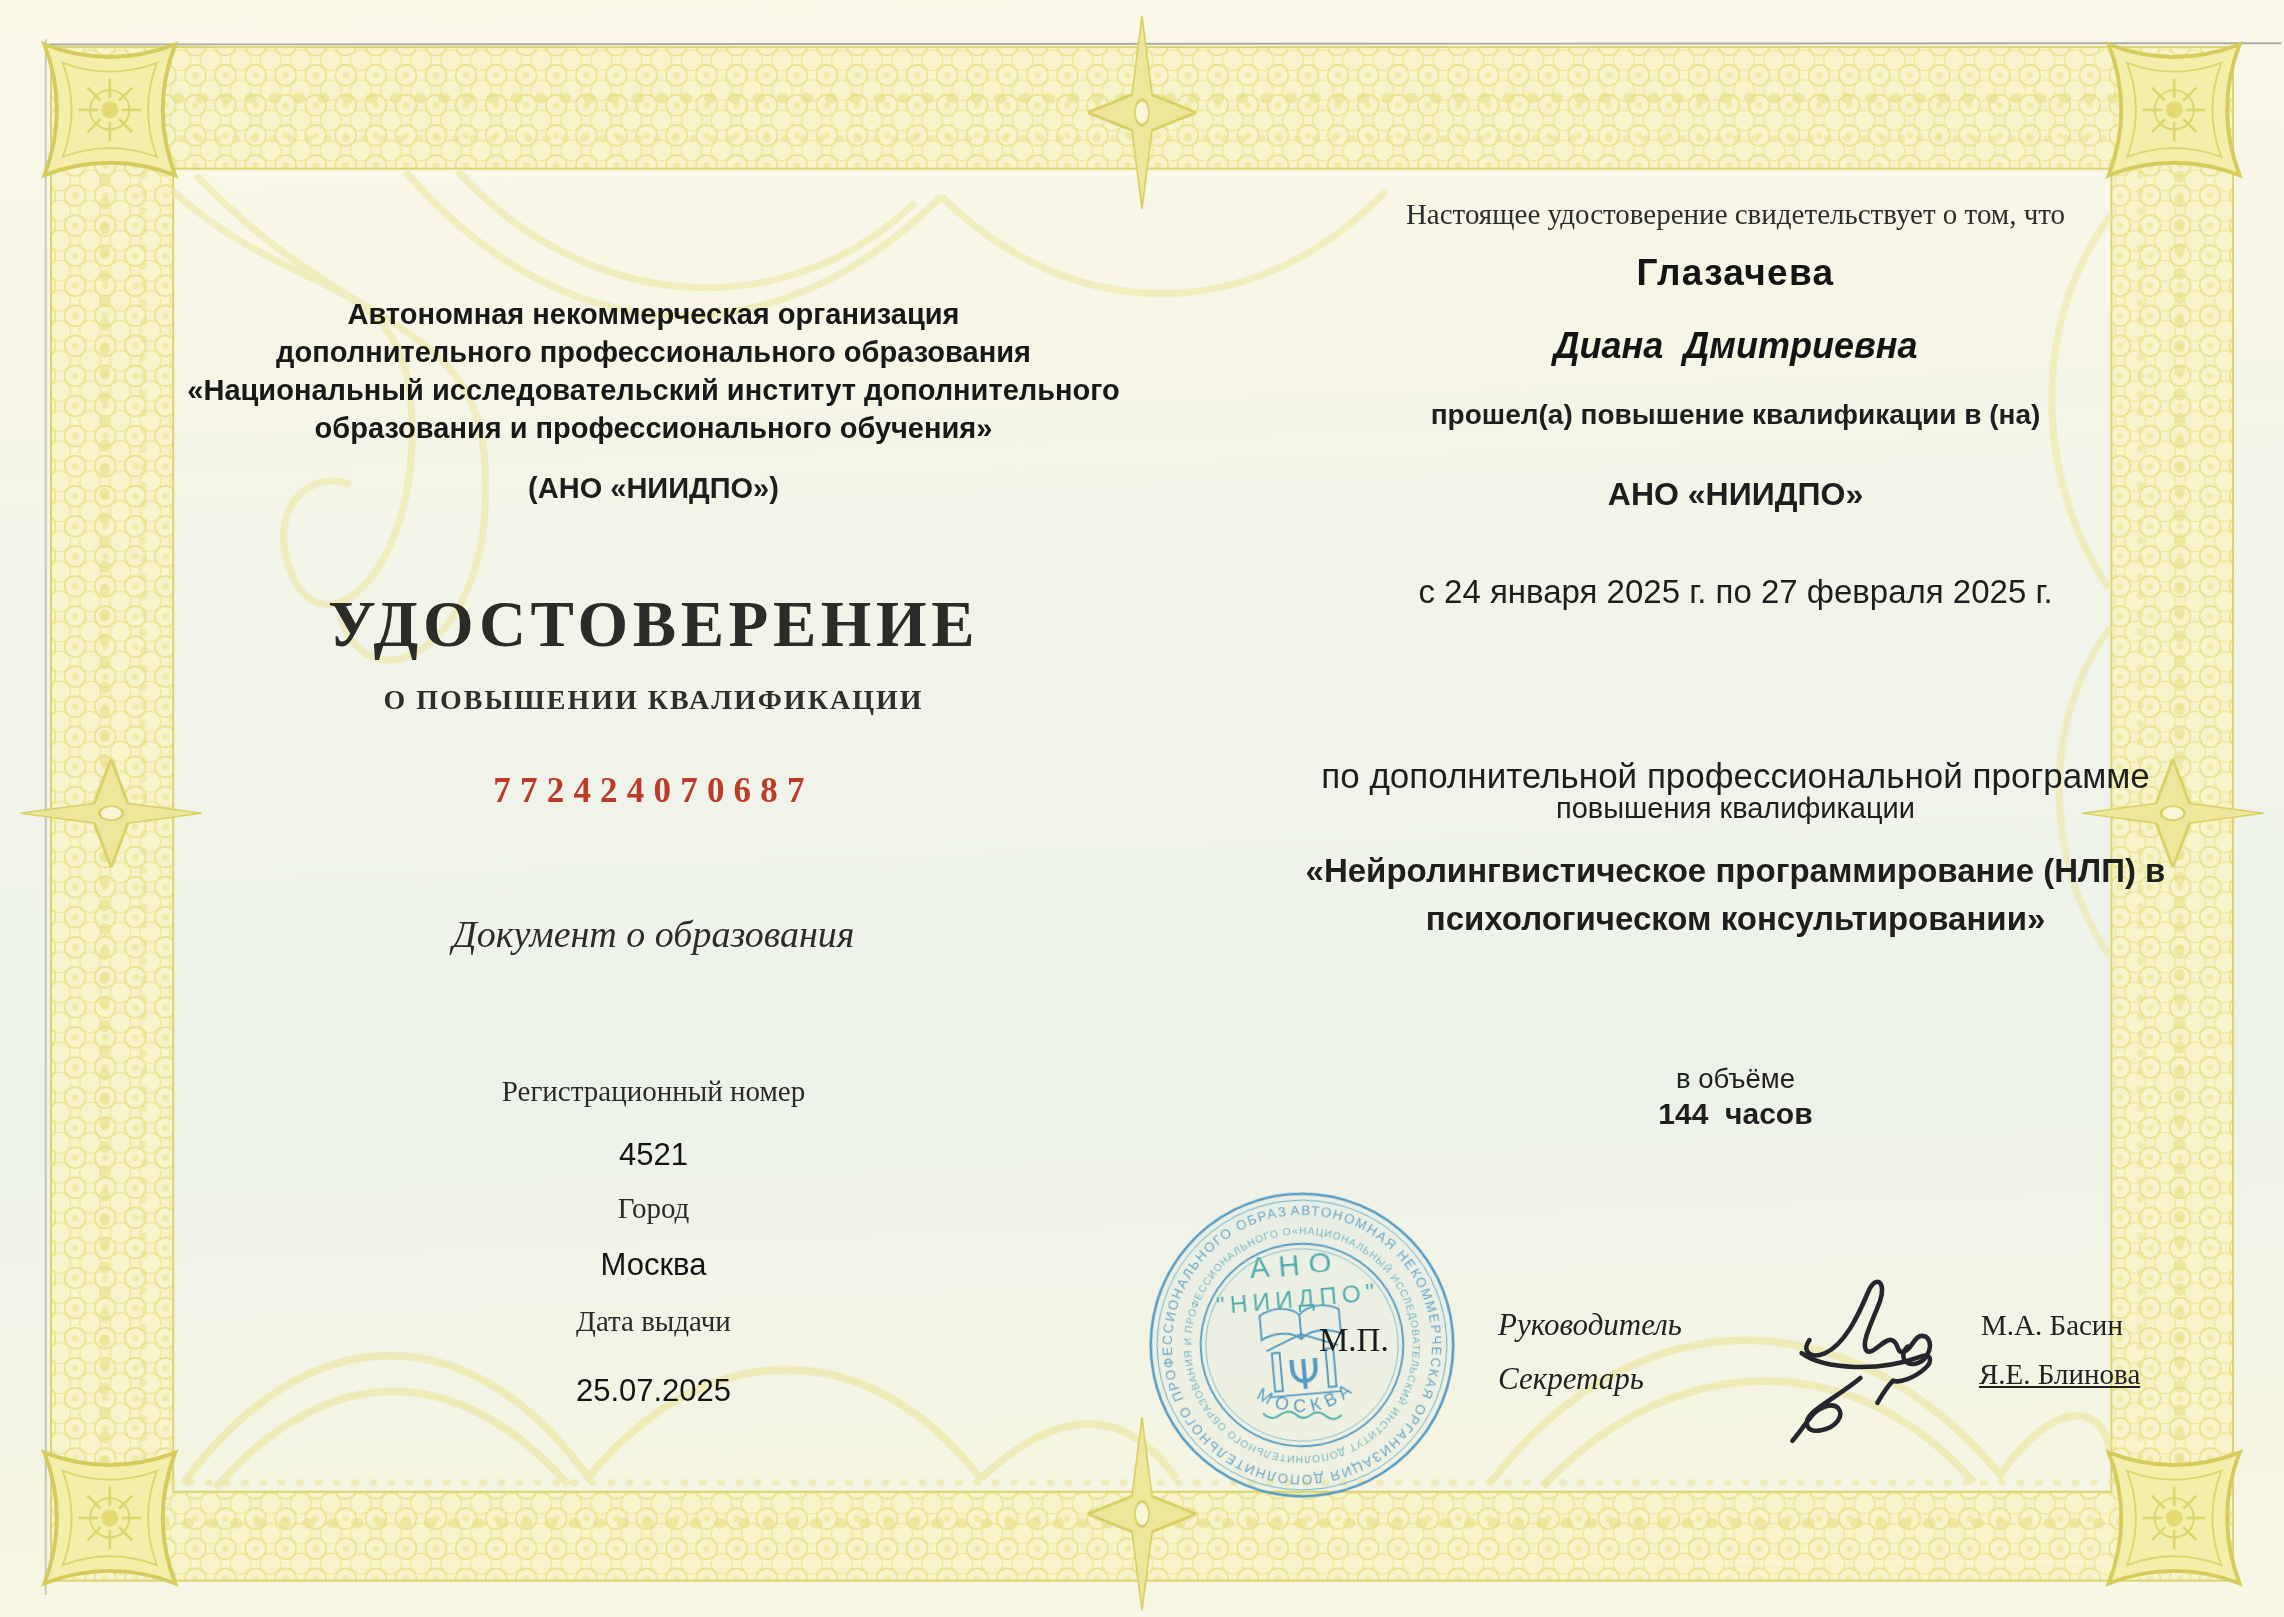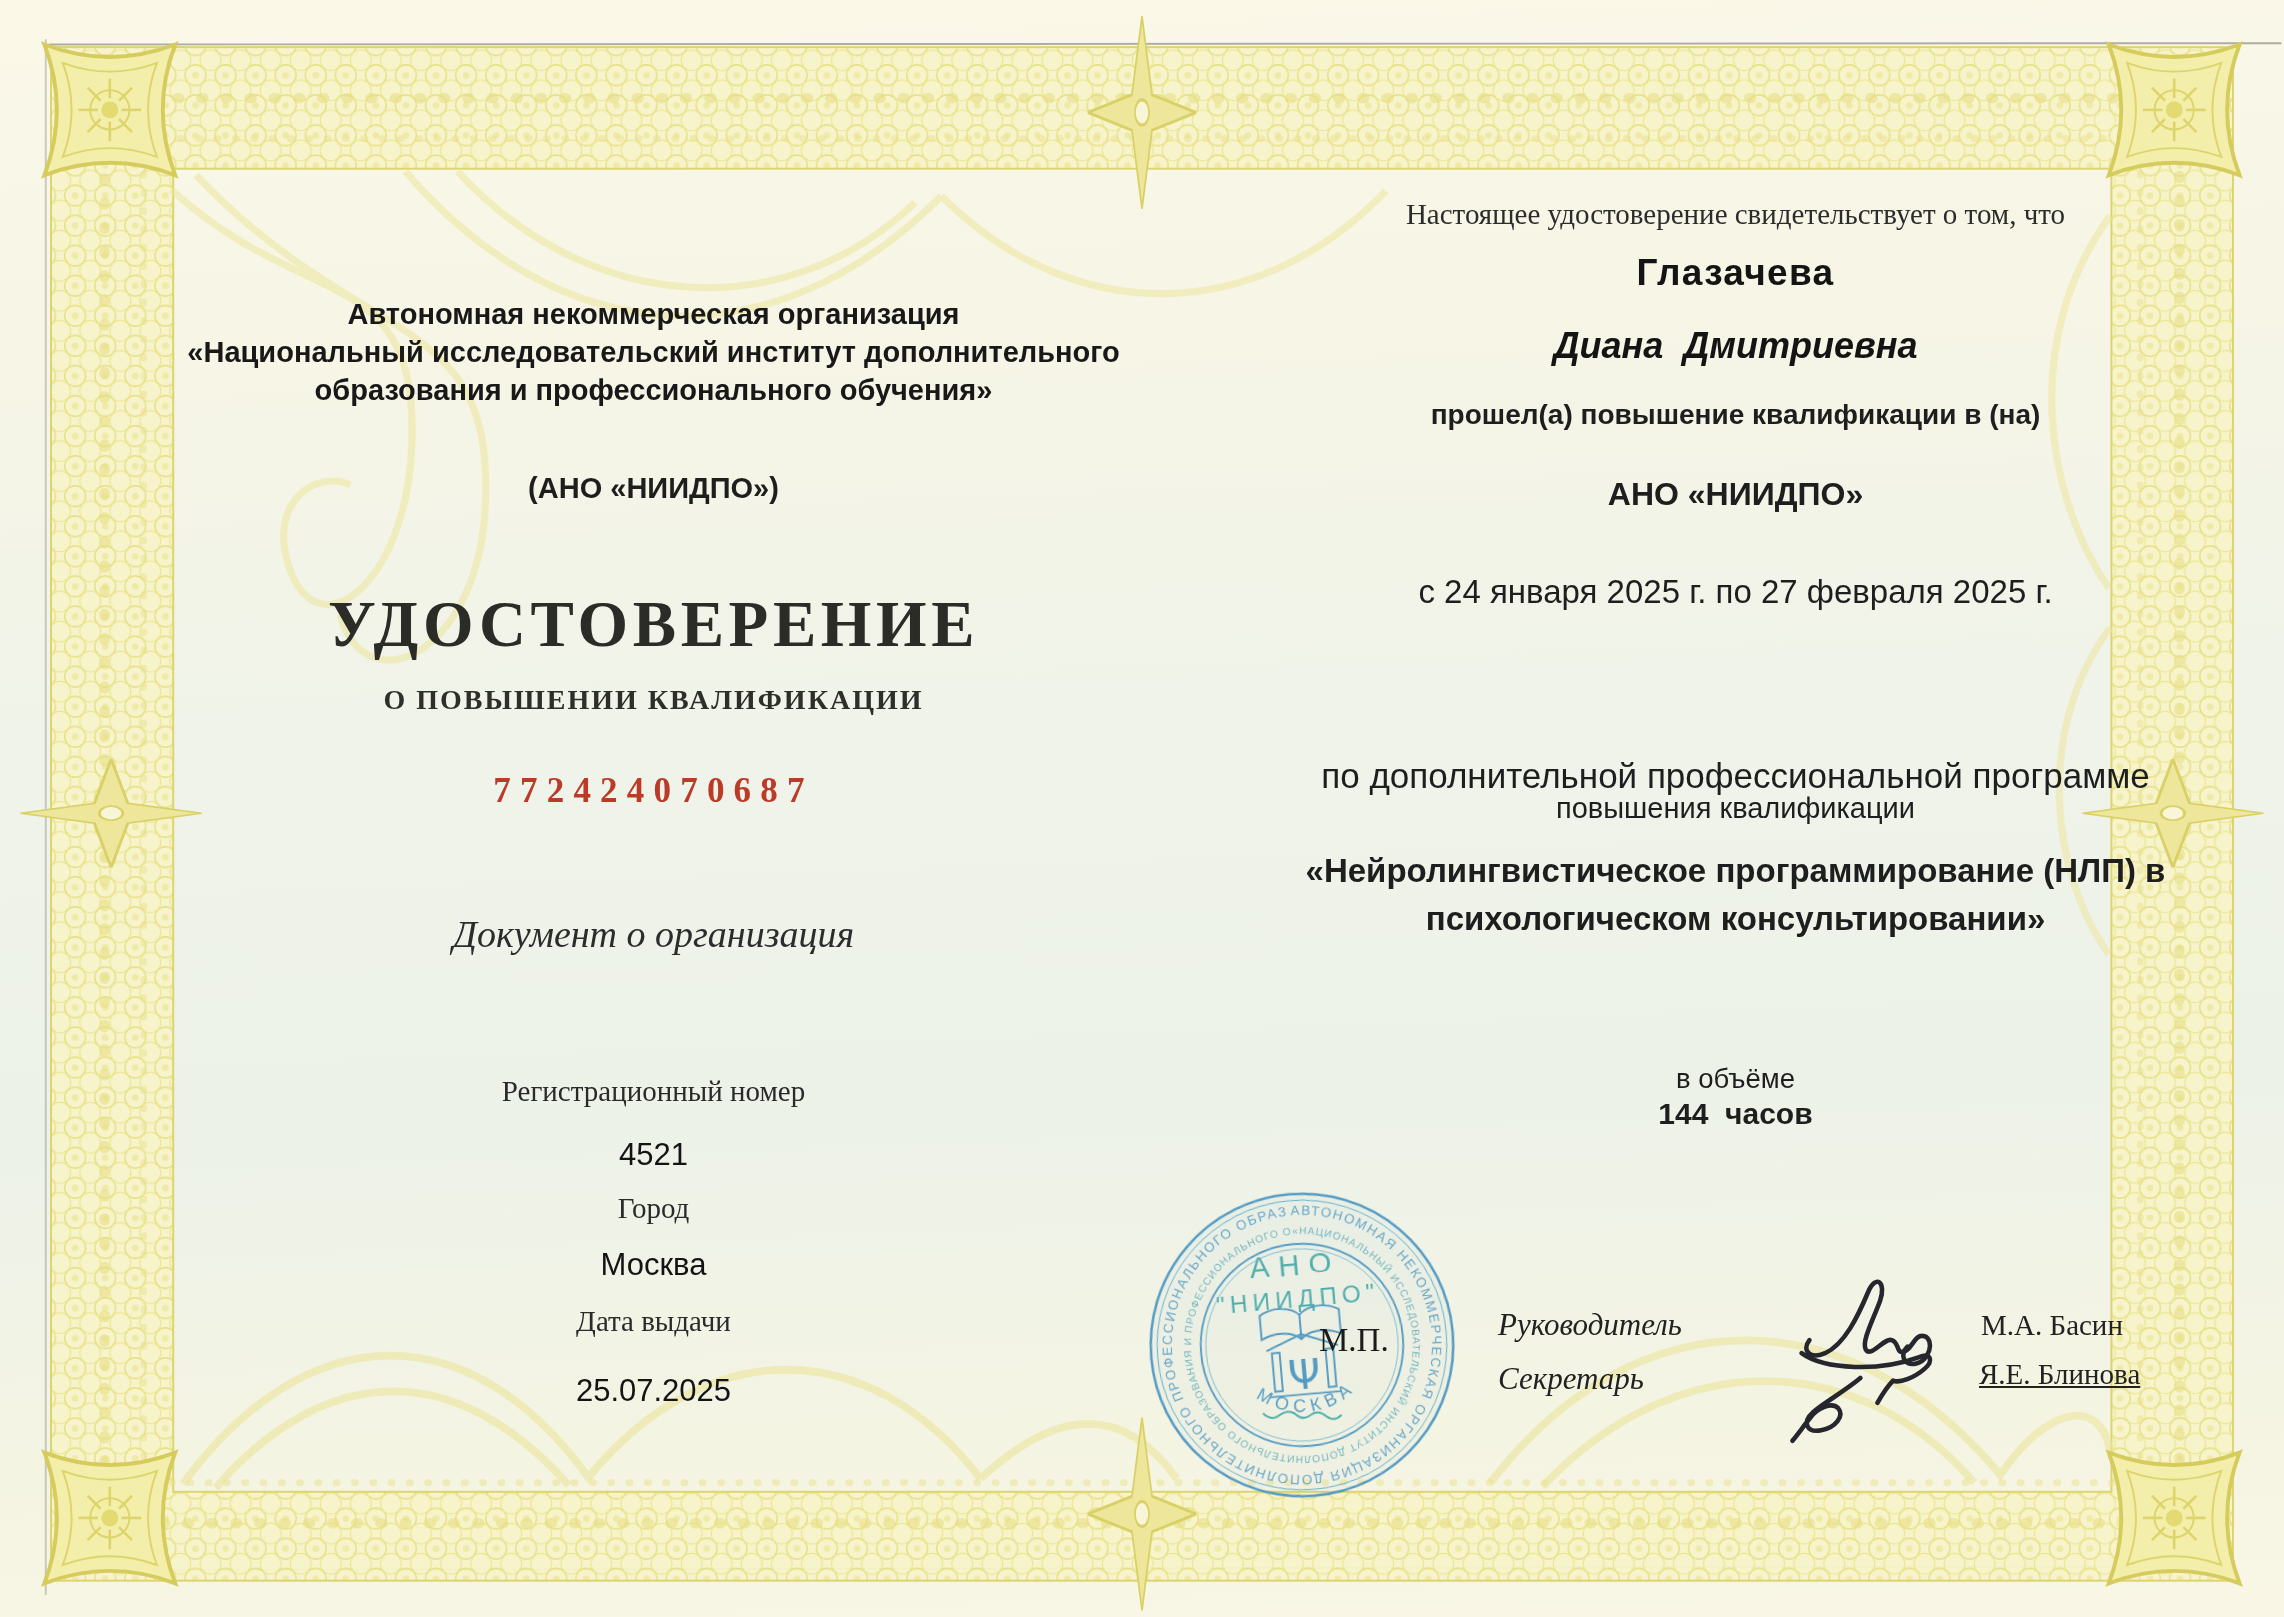--- a/index.html
+++ b/index.html
@@ -117,29 +117,30 @@
     <use href="#medallion" x="0" y="0" transform="translate(3326,2322)"></use>
 
     <use href="#edgestar" transform="translate(1747,172) scale(0.9,1.6)"></use>
     <use href="#edgestar" transform="translate(1747,2316) scale(0.9,1.6)"></use>
     <use href="#edgestar" transform="translate(170,1244) scale(1.5,0.9)"></use>
     <use href="#edgestar" transform="translate(3324,1244) scale(1.5,0.9)"></use>
   </svg>
 
   <div class="content abs org-lines ctr">
     <div>Автономная некоммерческая организация</div>
+    <div>дополнительного профессионального образования</div>
     <div>«Национальный исследовательский институт дополнительного</div>
     <div>образования и профессионального обучения»</div>
   </div>
   <div class="content abs org-abbr ctr">(АНО «НИИДПО»)</div>
 
   <div class="content abs cert-title ctr">УДОСТОВЕРЕНИЕ</div>
   <div class="content abs cert-subtitle ctr">О ПОВЫШЕНИИ КВАЛИФИКАЦИИ</div>
   <div class="content abs cert-number ctr">772424070687</div>
-  <div class="content abs doc-kind ctr">Документ о организация</div>
+  <div class="content abs doc-kind ctr">Документ о образования</div>
 
   <div class="content abs f-label ctr" style="top:1075px">Регистрационный номер</div>
   <div class="content abs f-value ctr" style="top:1137px">4521</div>
   <div class="content abs f-label ctr" style="top:1192px">Город</div>
   <div class="content abs f-value ctr" style="top:1247px">Москва</div>
   <div class="content abs f-label ctr" style="top:1305px">Дата выдачи</div>
   <div class="content abs f-value ctr" style="top:1373px">25.07.2025</div>
 
   <div class="content abs r ctr statement">Настоящее удостоверение свидетельствует о том, что</div>
   <div class="content abs r ctr surname">Глазачева</div>

